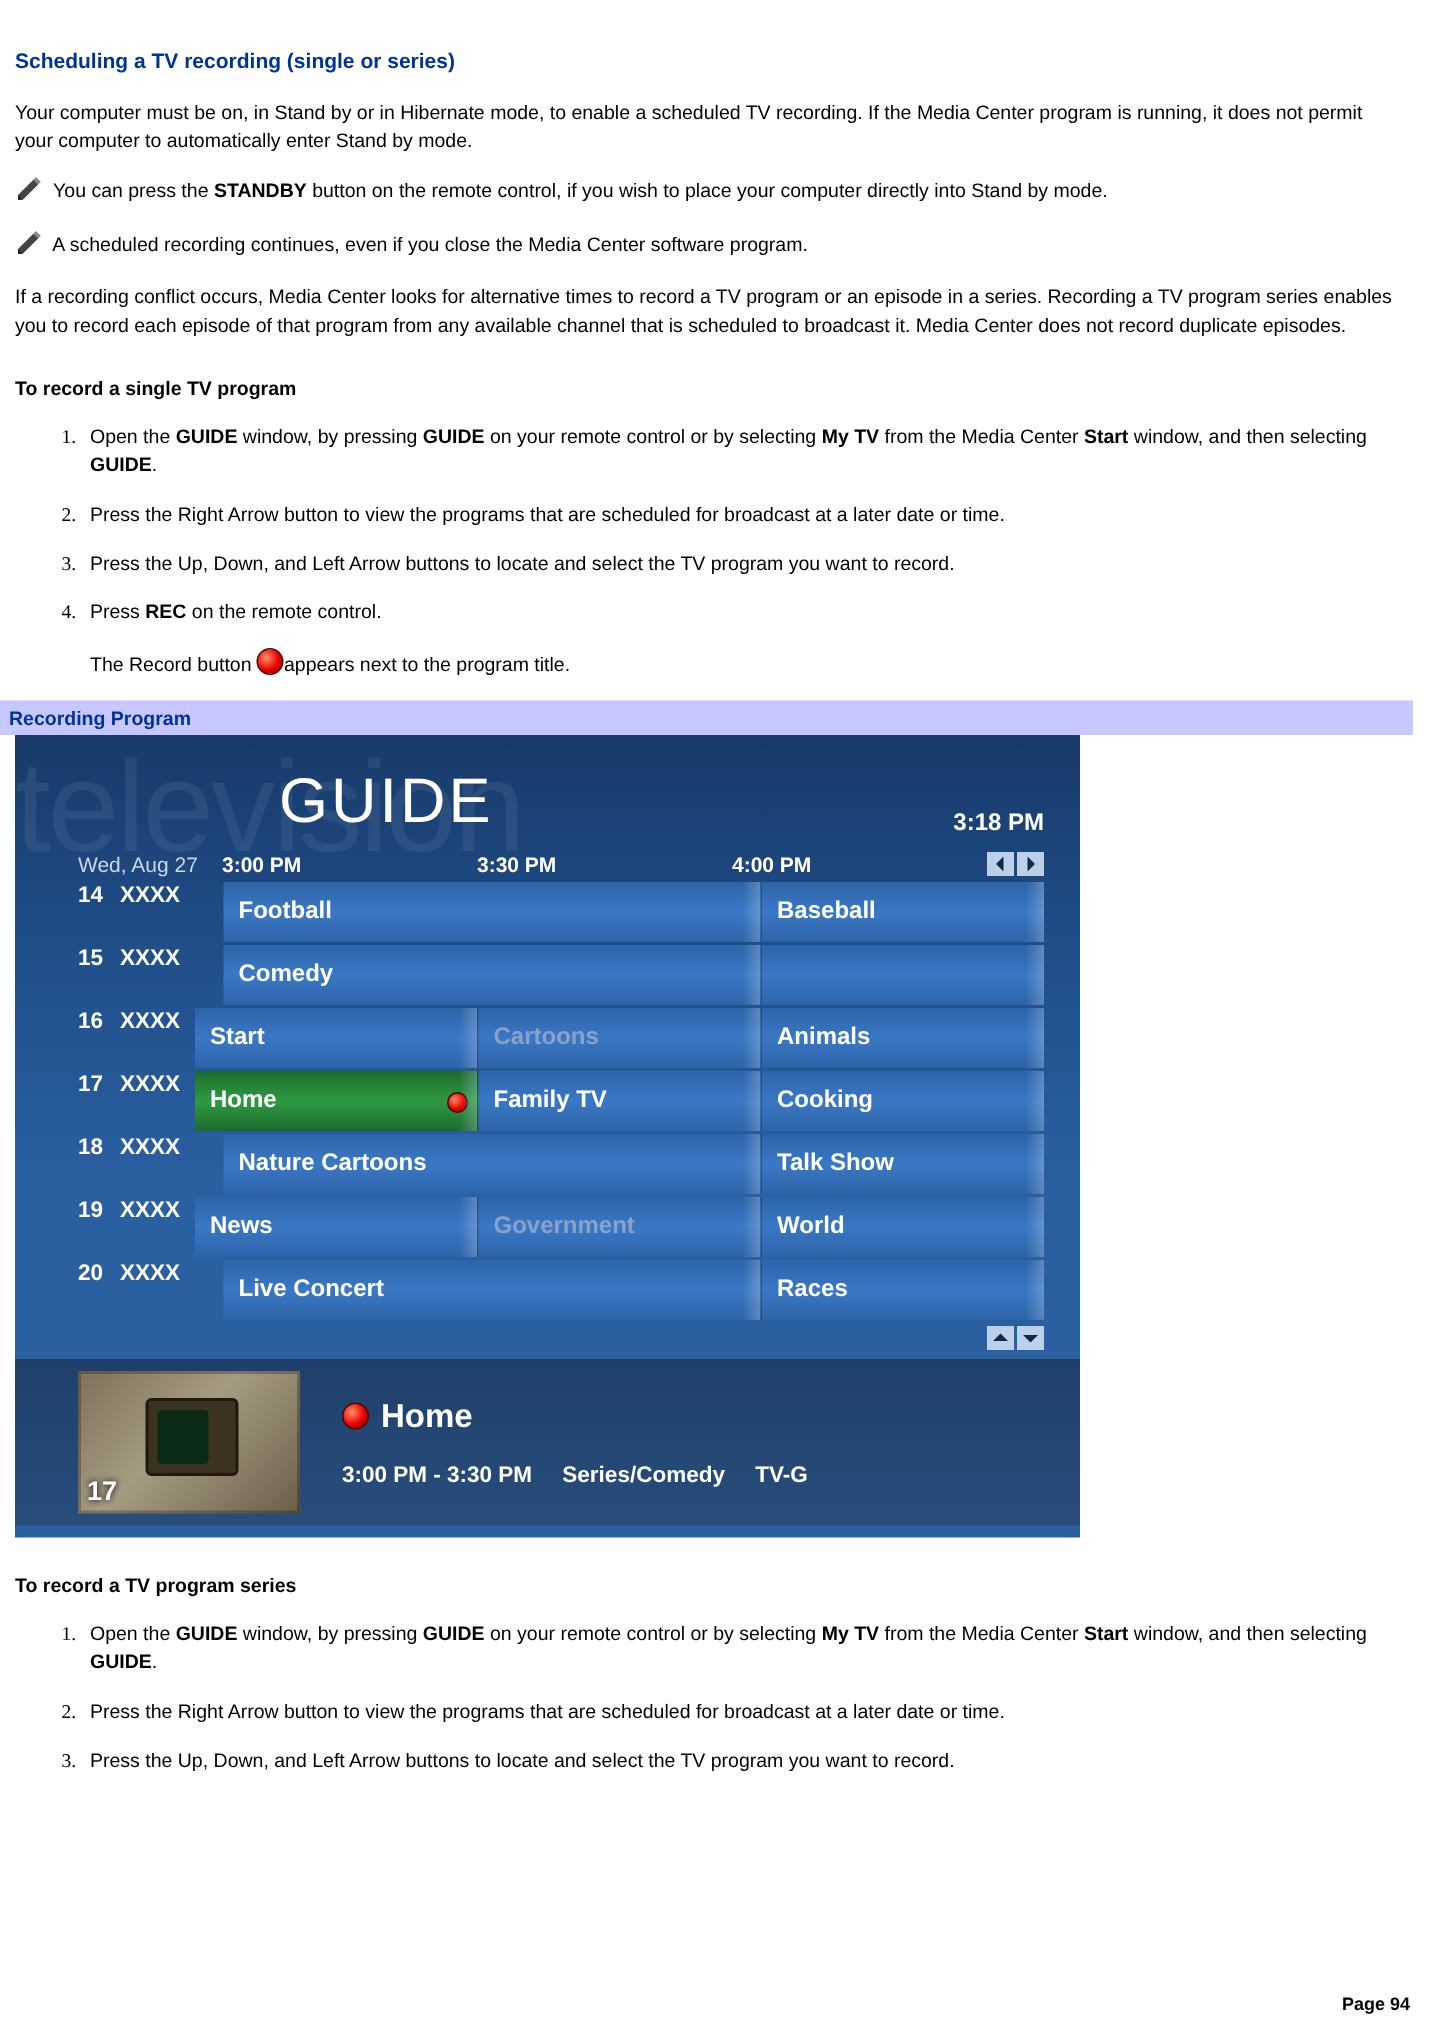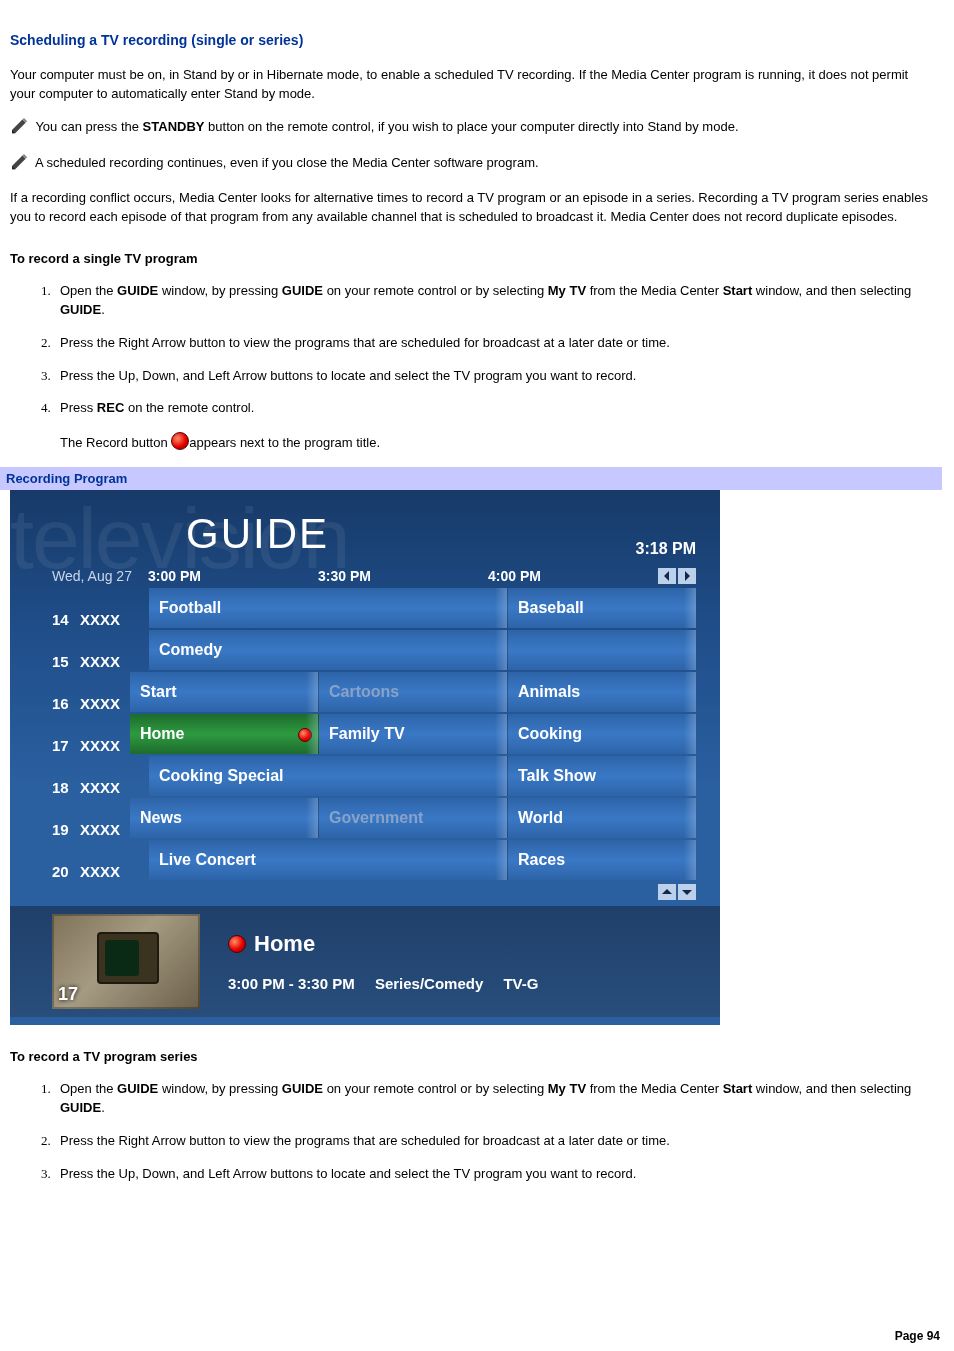--- a/index.html
+++ b/index.html
@@ -24,21 +24,21 @@
   .guide-time{font-size:16px;font-weight:bold}
   .guide-hdr{display:flex;align-items:center;padding:6px 24px 4px 42px;font-size:14px;color:#c9d6ea}
   .hdr-date{width:130px}
   .hdr-col{flex:0 0 170px;font-weight:bold;color:#fff}
   .hdr-col:last-of-type{flex:0 0 120px}
   .nav-lr{margin-left:auto;display:flex;gap:2px}
   .nav-btn{width:18px;height:16px;background:#bcd0ea;display:flex;align-items:center;justify-content:center}
   .nav-btn svg{width:10px;height:10px;fill:#10294a}
   .guide-rows{padding:0 24px 0 42px}
   .grow{display:flex;align-items:stretch;height:40px;margin-bottom:2px}
-  .g-ch{width:138px;display:flex;align-items:flex-end;font-size:15px;font-weight:bold;color:#fff}
+  .g-ch{width:138px;display:flex;align-items:flex-start;font-size:15px;font-weight:bold;color:#fff}
   .g-ch .num{display:inline-block;width:28px}
   .g-cell{position:relative;background:linear-gradient(180deg,#2d64a8 0%,#3a78c5 50%,#2d64a8 100%);border-right:1px solid rgba(0,0,0,.25);padding:0 10px;display:flex;align-items:center;font-weight:bold;font-size:16px;color:#fff;overflow:hidden}
   .g-cell.sel{background:linear-gradient(180deg,#1d6b2d 0%,#2e9a40 50%,#1d6b2d 100%)}
   .g-cell.dim{color:#88a2c8}
   .span1{flex:0 0 168px}
   .span2{flex:0 0 338px}
   .span-last{flex:0 0 168px;border-right:none}
   .rec-dot.mini{width:12px;height:12px;position:absolute;right:6px;top:50%;margin-top:-6px}
   .g-cell::after{content:"";position:absolute;right:0;top:0;bottom:0;width:12px;background:linear-gradient(90deg,rgba(255,255,255,0),rgba(180,200,230,.35));pointer-events:none}
   .guide-ud{display:flex;justify-content:flex-end;gap:2px;padding:2px 24px 6px 0}
@@ -157,21 +157,21 @@
           </div>
           <div class="g-cell span1 sel">Home<span class="rec-dot mini"></span></div>
           <div class="g-cell span1">Family TV</div>
           <div class="g-cell span-last">Cooking</div>
         </div>
         <div class="grow">
           <div class="g-ch">
             <span class="num">18</span>
             <span>XXXX</span>
           </div>
-          <div class="g-cell span2">Cooking Special</div>
+          <div class="g-cell span2">Nature Cartoons</div>
           <div class="g-cell span-last">Talk Show</div>
         </div>
         <div class="grow">
           <div class="g-ch">
             <span class="num">19</span>
             <span>XXXX</span>
           </div>
           <div class="g-cell span1">News</div>
           <div class="g-cell span1 dim">Government</div>
           <div class="g-cell span-last">World</div>

